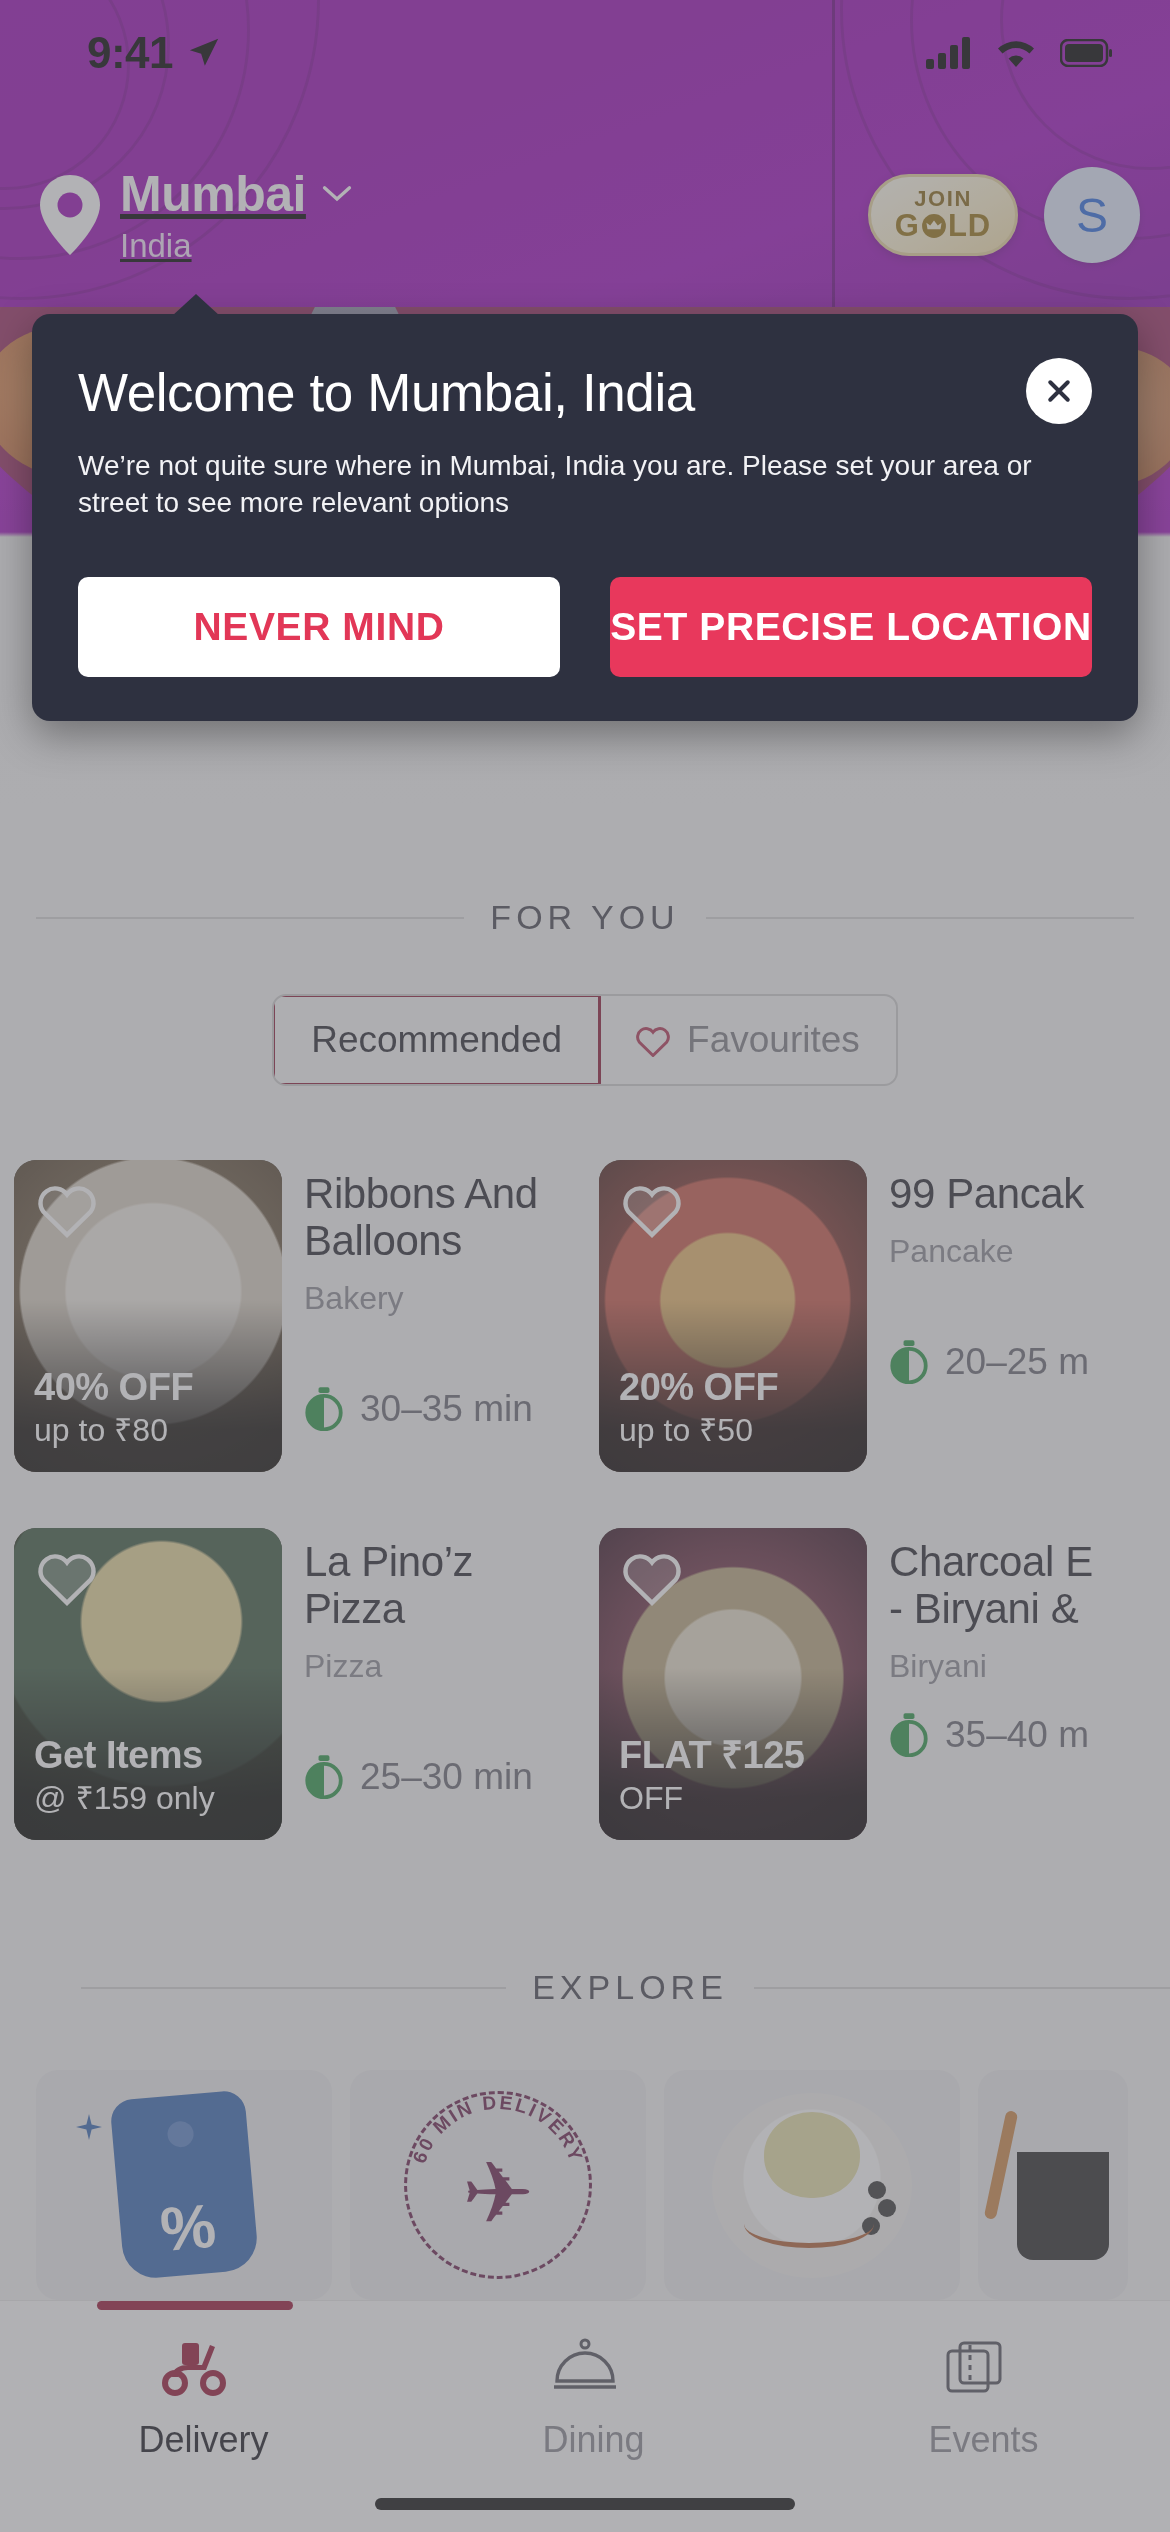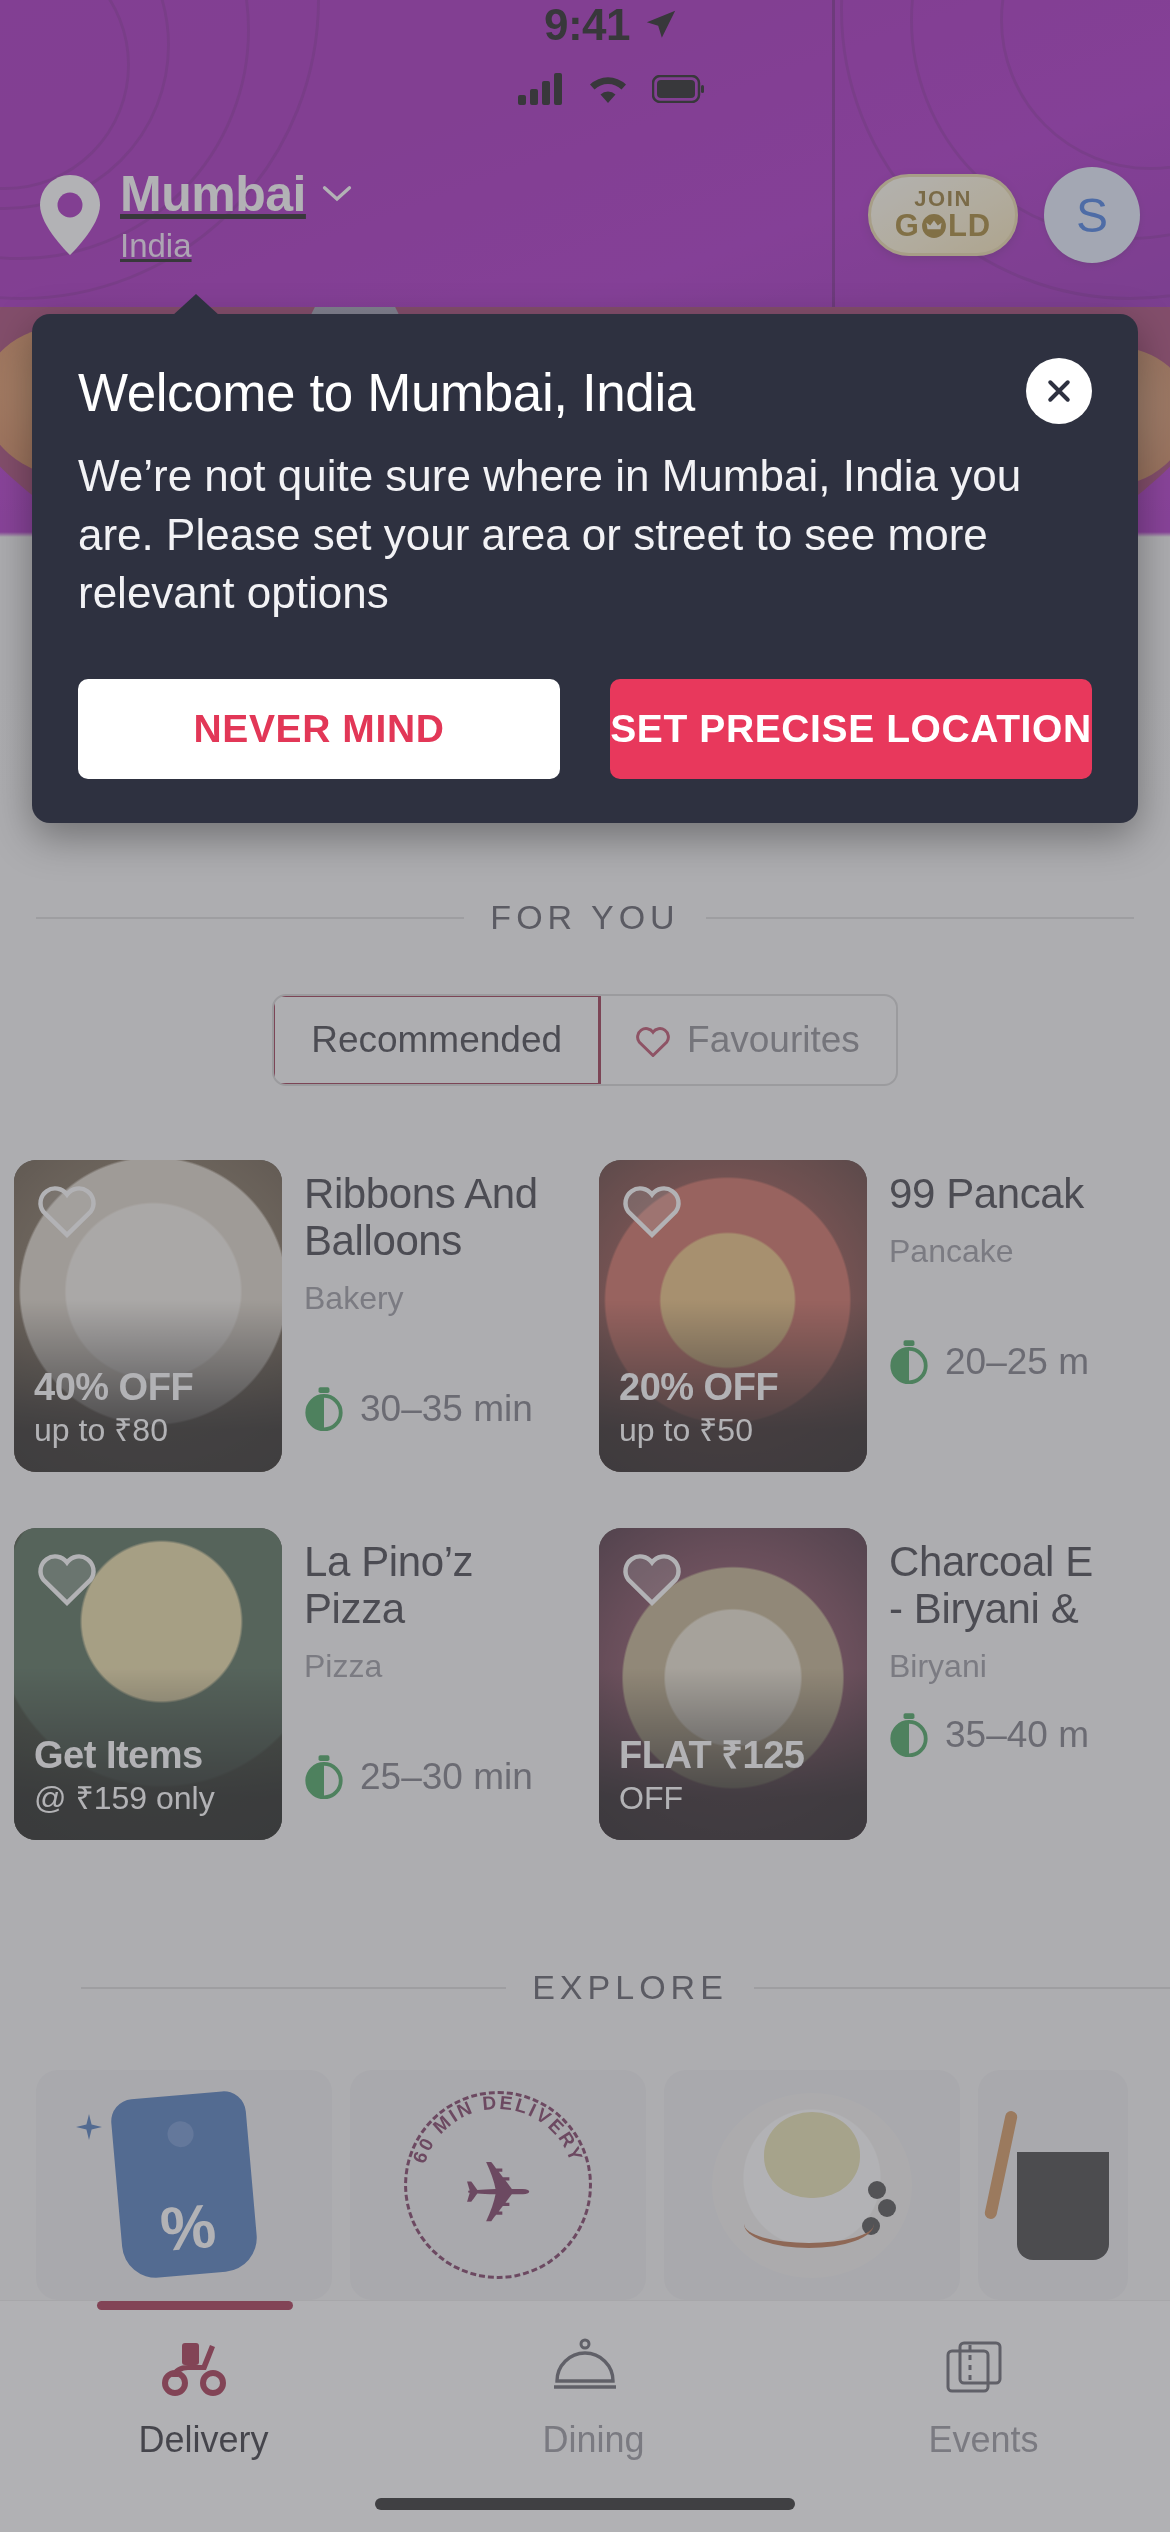--- a/index.html
+++ b/index.html
@@ -31,21 +31,21 @@
   .a4 { width:250px; height:250px; left:-120px; top:-60px; }
   .a5 { width:300px; height:300px; right:-130px; top:-130px; }
   .a6 { width:440px; height:440px; right:-180px; top:-200px; }
   .a7 { width:580px; height:580px; right:-250px; top:-280px; }
   .notch-line { position:absolute; left:832px; top:0; width:3px; height:310px; background:rgba(60,0,75,.45); }
 
   
   .statusbar {
     position:absolute; top:0; left:0; width:1170px; height:105px;
     display:flex; align-items:center; justify-content:space-between;
-    padding:0 58px 0 110px; z-index:4;flex-direction:column;
+    padding:0 58px 0 87px; z-index:4;
   }
   .sb-left { display:flex; align-items:center; gap:14px; }
   .sb-time { font-size:44px; font-weight:700; color:#000; letter-spacing:-.5px; }
   .sb-loc-arrow { width:34px; height:34px; }
   .sb-right { display:flex; align-items:center; gap:22px; }
 
   
   .locrow {
     position:absolute; top:150px; left:0; width:1170px; height:130px;
     display:flex; align-items:center; padding:0 30px 0 32px; z-index:4;
@@ -235,21 +235,21 @@
     background:#2e3140; border-radius:18px;
     padding:48px 46px 44px 46px;
     box-shadow:0 14px 40px rgba(0,0,0,.35);
   }
   #modal:after {
     content:''; position:absolute; left:140px; top:-20px;
     border-left:24px solid transparent; border-right:24px solid transparent;
     border-bottom:22px solid #2e3140;
   }
   .m-title { font-size:53px; color:#fff; font-weight:400; letter-spacing:-.4px; padding-right:90px; }
-  .m-body { font-size:44px; color:#f2f2f5; line-height:1.33; margin-top:24px; font-weight:300; }
+  .m-body { font-size:28px; color:#f2f2f5; line-height:1.33; margin-top:24px; font-weight:300; }
   .m-close {
     position:absolute; right:46px; top:44px; width:66px; height:66px; border-radius:50%;
     background:#fff; display:flex; align-items:center; justify-content:center;
   }
   .m-btns { display:flex; gap:50px; margin-top:56px; }
   .m-btn {
     height:100px; border-radius:10px; display:flex; align-items:center; justify-content:center;
     font-size:39px; font-weight:700; letter-spacing:.6px;
   }
   .m-btn.secondary { width:498px; background:#fff; color:#e23757; }

